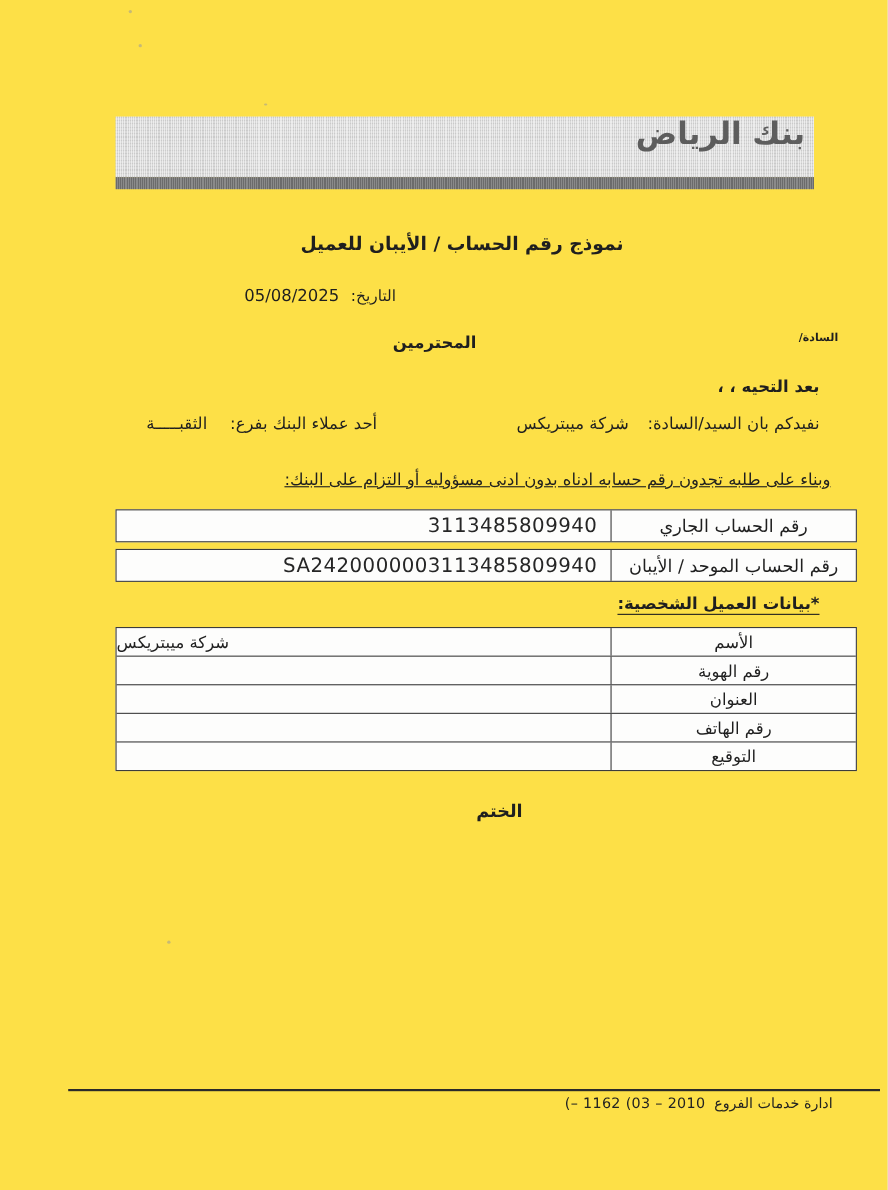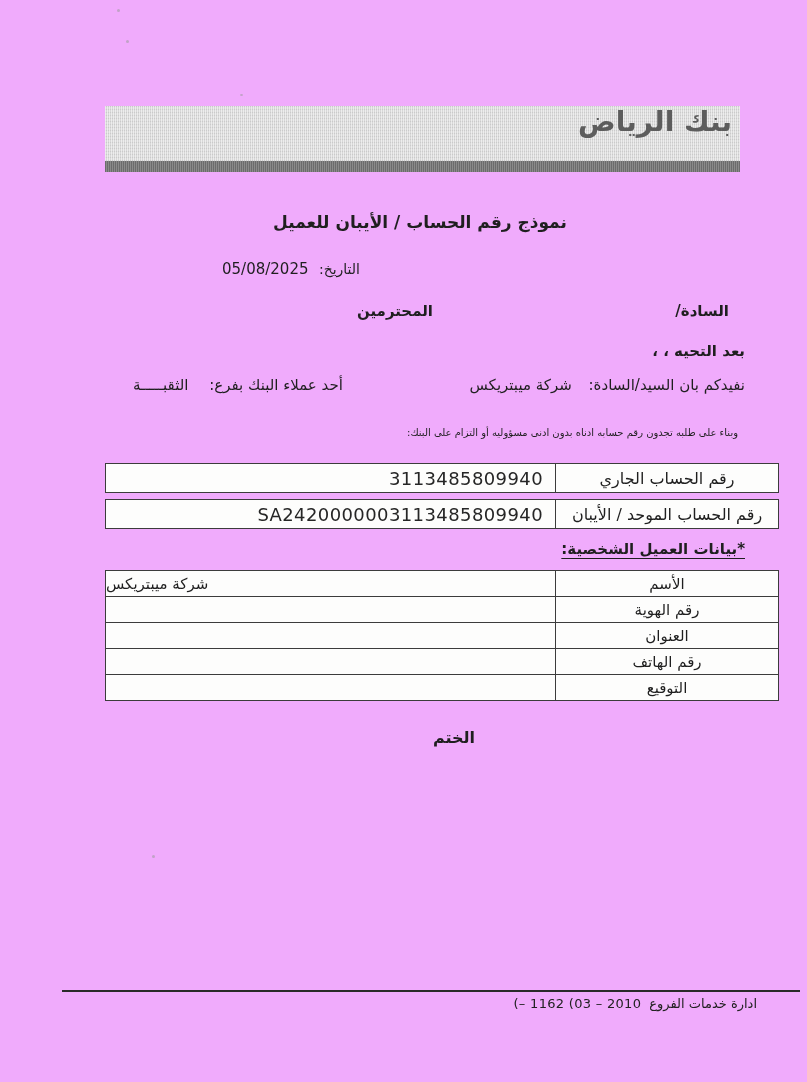--- a/index.html
+++ b/index.html
@@ -1,20 +1,20 @@
 <!DOCTYPE html>
 <html lang="ar"><head>
 <meta charset="utf-8">
 <style>
   html,body{margin:0;padding:0;background:#e9e9e9;}
   .page{
     position:relative;
     width:807px;height:1082px;
     margin:0 auto;
-    background:#f0abfc;
+    background:#fde047;
     overflow:hidden;
     font-family:"DejaVu Sans",sans-serif;
     color:#1f1f1f;
   }
   
   .band{
     position:absolute;left:105px;top:106px;width:635px;height:55px;
     background-color:#d8d8d8;
     background-image:
       repeating-linear-gradient(90deg, rgba(255,255,255,.55) 0 1px, rgba(0,0,0,0) 1px 2px),
@@ -33,28 +33,28 @@
   
   .abs{position:absolute;white-space:nowrap;}
   .rtl{direction:rtl;unicode-bidi:embed;}
   .title{
     left:230px;top:212px;width:380px;text-align:center;
     font-size:17px;font-weight:700;
     text-decoration-thickness:1px;text-underline-offset:6px;
   }
   .date-line{right:447px;top:260px;font-size:14px;}
   .date-line .val{margin-right:6px;font-size:15px;letter-spacing:.3px;}
-  .addressee{right:78px;top:302px;font-size:15px;font-weight:700;}
+  .addressee{right:45px;top:302px;font-size:10px;font-weight:700;}
   .honorific{left:357px;top:302px;font-size:15px;font-weight:700;}
   .greeting{right:62px;top:342px;font-size:15px;font-weight:700;}
   .client-intro{right:62px;top:376px;font-size:15px;}
   .client-intro .name{margin-right:12px;}
   .branch{left:133px;top:376px;font-size:15px;}
   .branch .name{margin-right:16px;}
-  .sentence{right:69px;top:427px;font-size:10px;}
+  .sentence{right:52px;top:427px;font-size:15px;text-decoration:underline;}
   .section-heading{
     right:62px;top:540px;font-size:15px;font-weight:700;
     text-decoration:underline;text-decoration-thickness:1px;text-underline-offset:4px;
   }
   
   .acct-row{
     position:absolute;left:105px;width:672px;height:28px;
     display:flex;border:1px solid #3c3c3c;background:#fdfdfc;
   }
   .acct-row .value{

